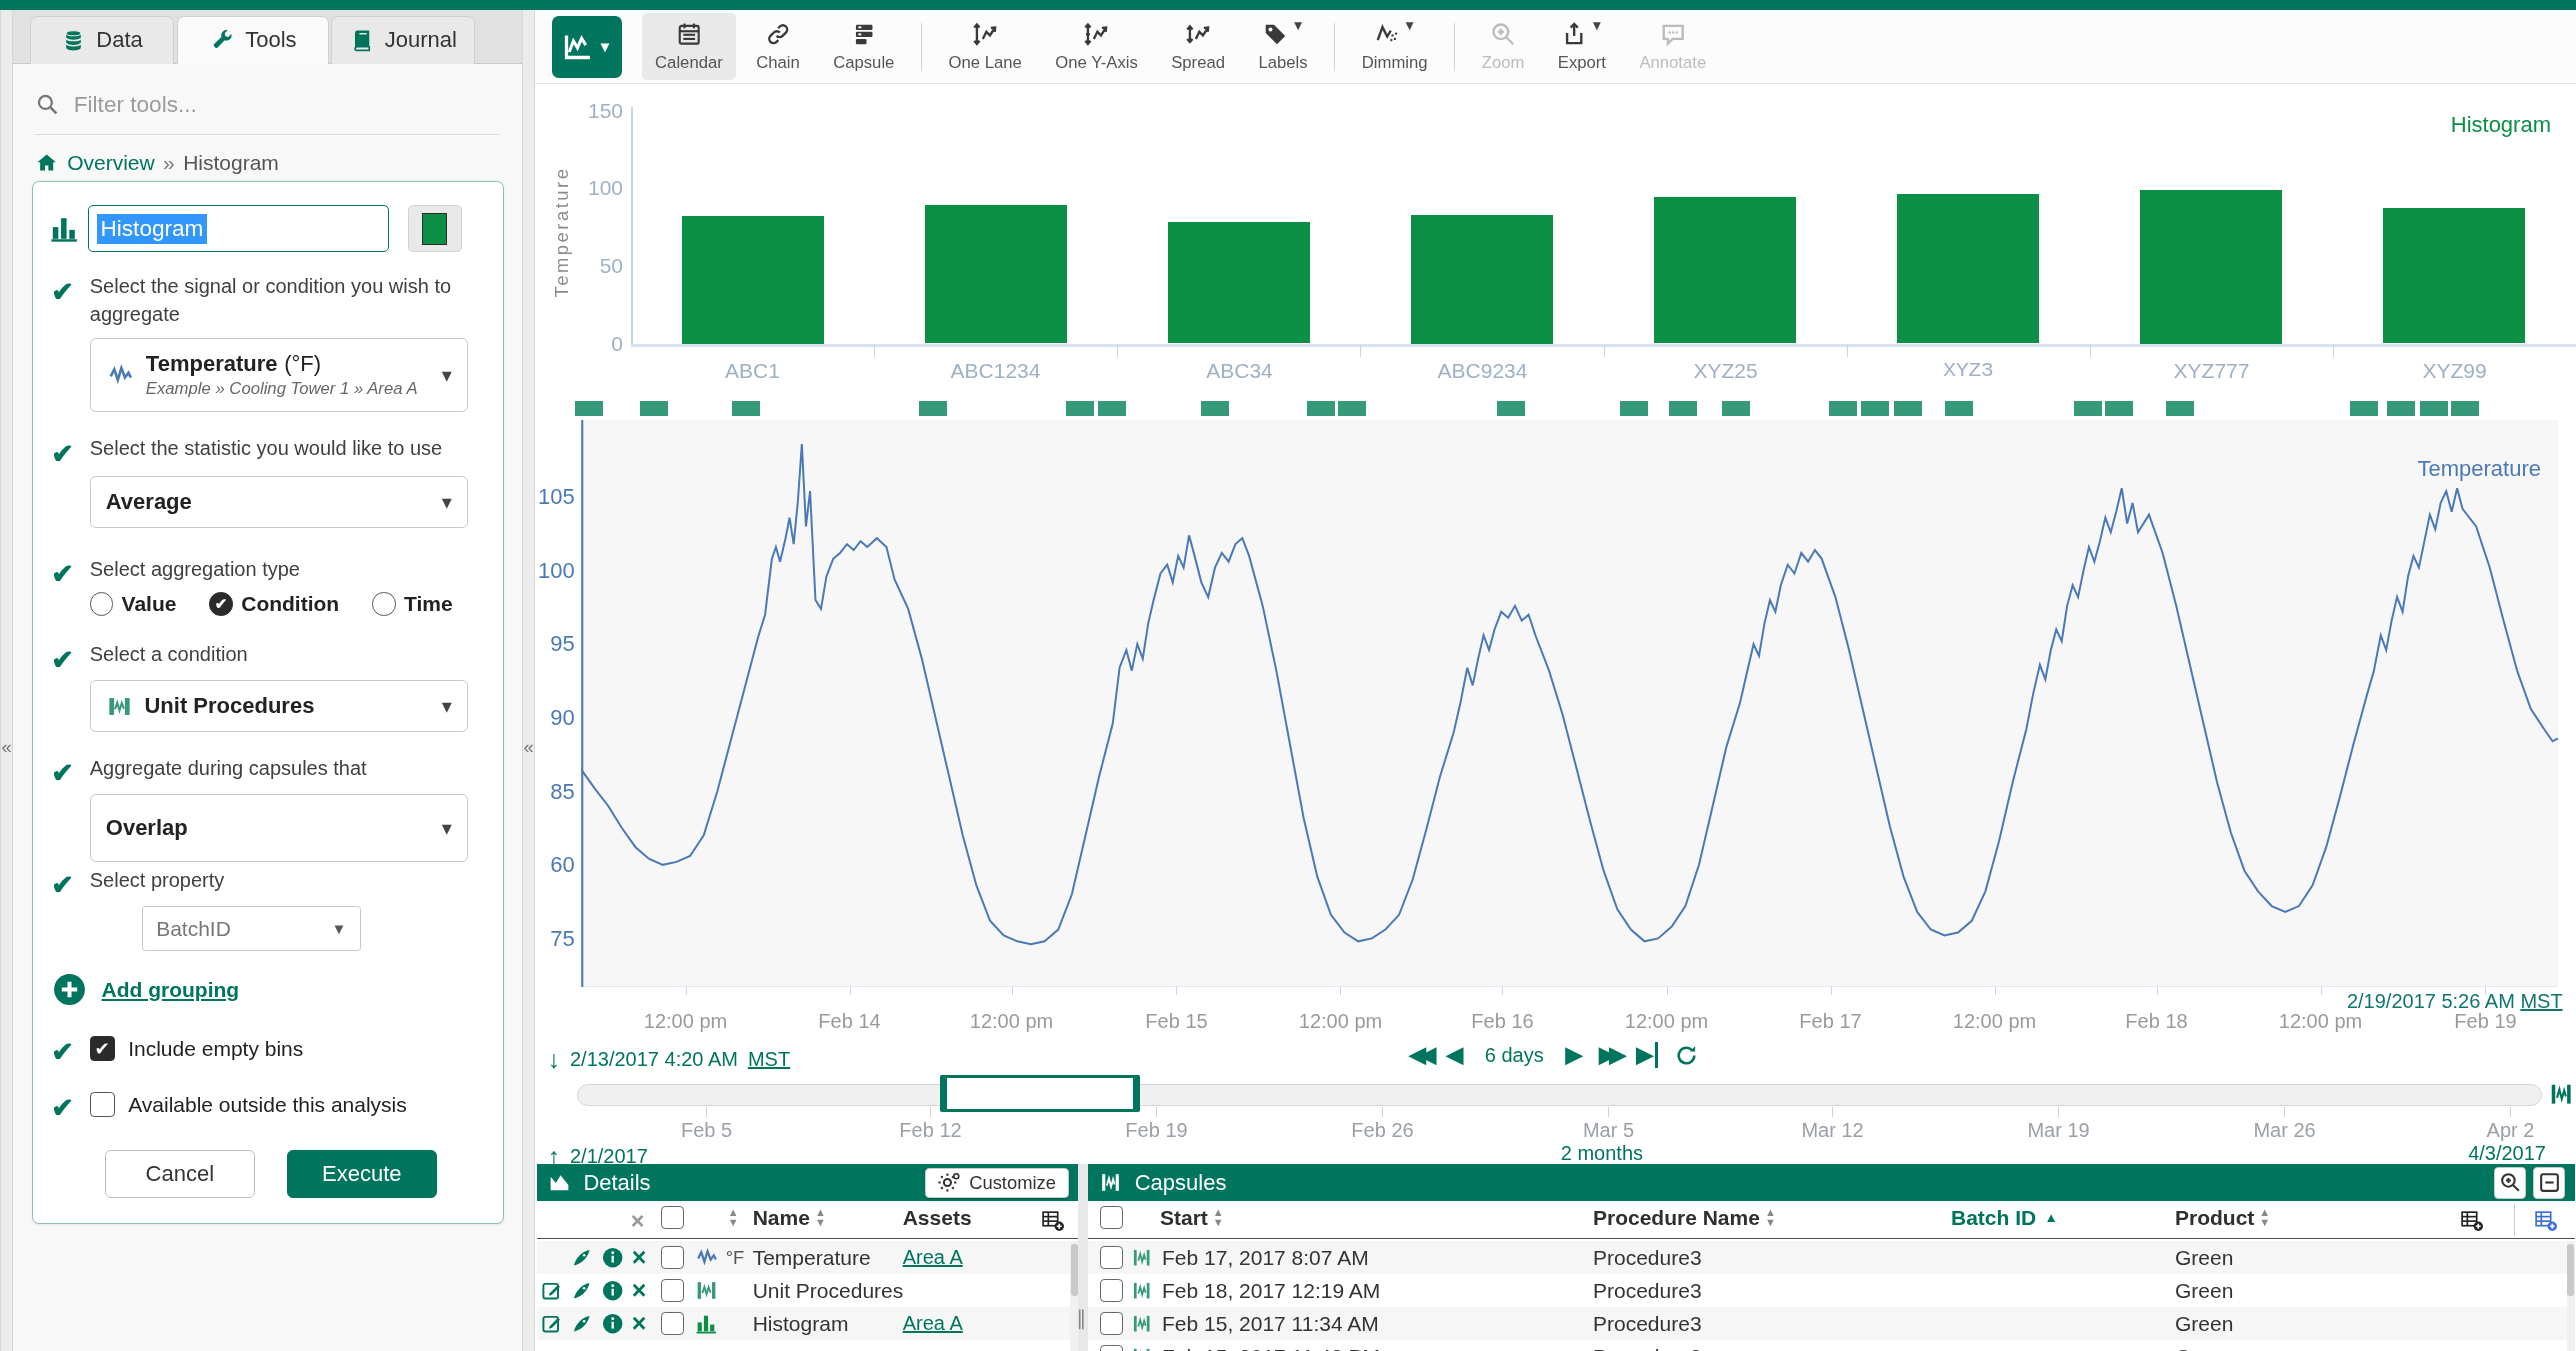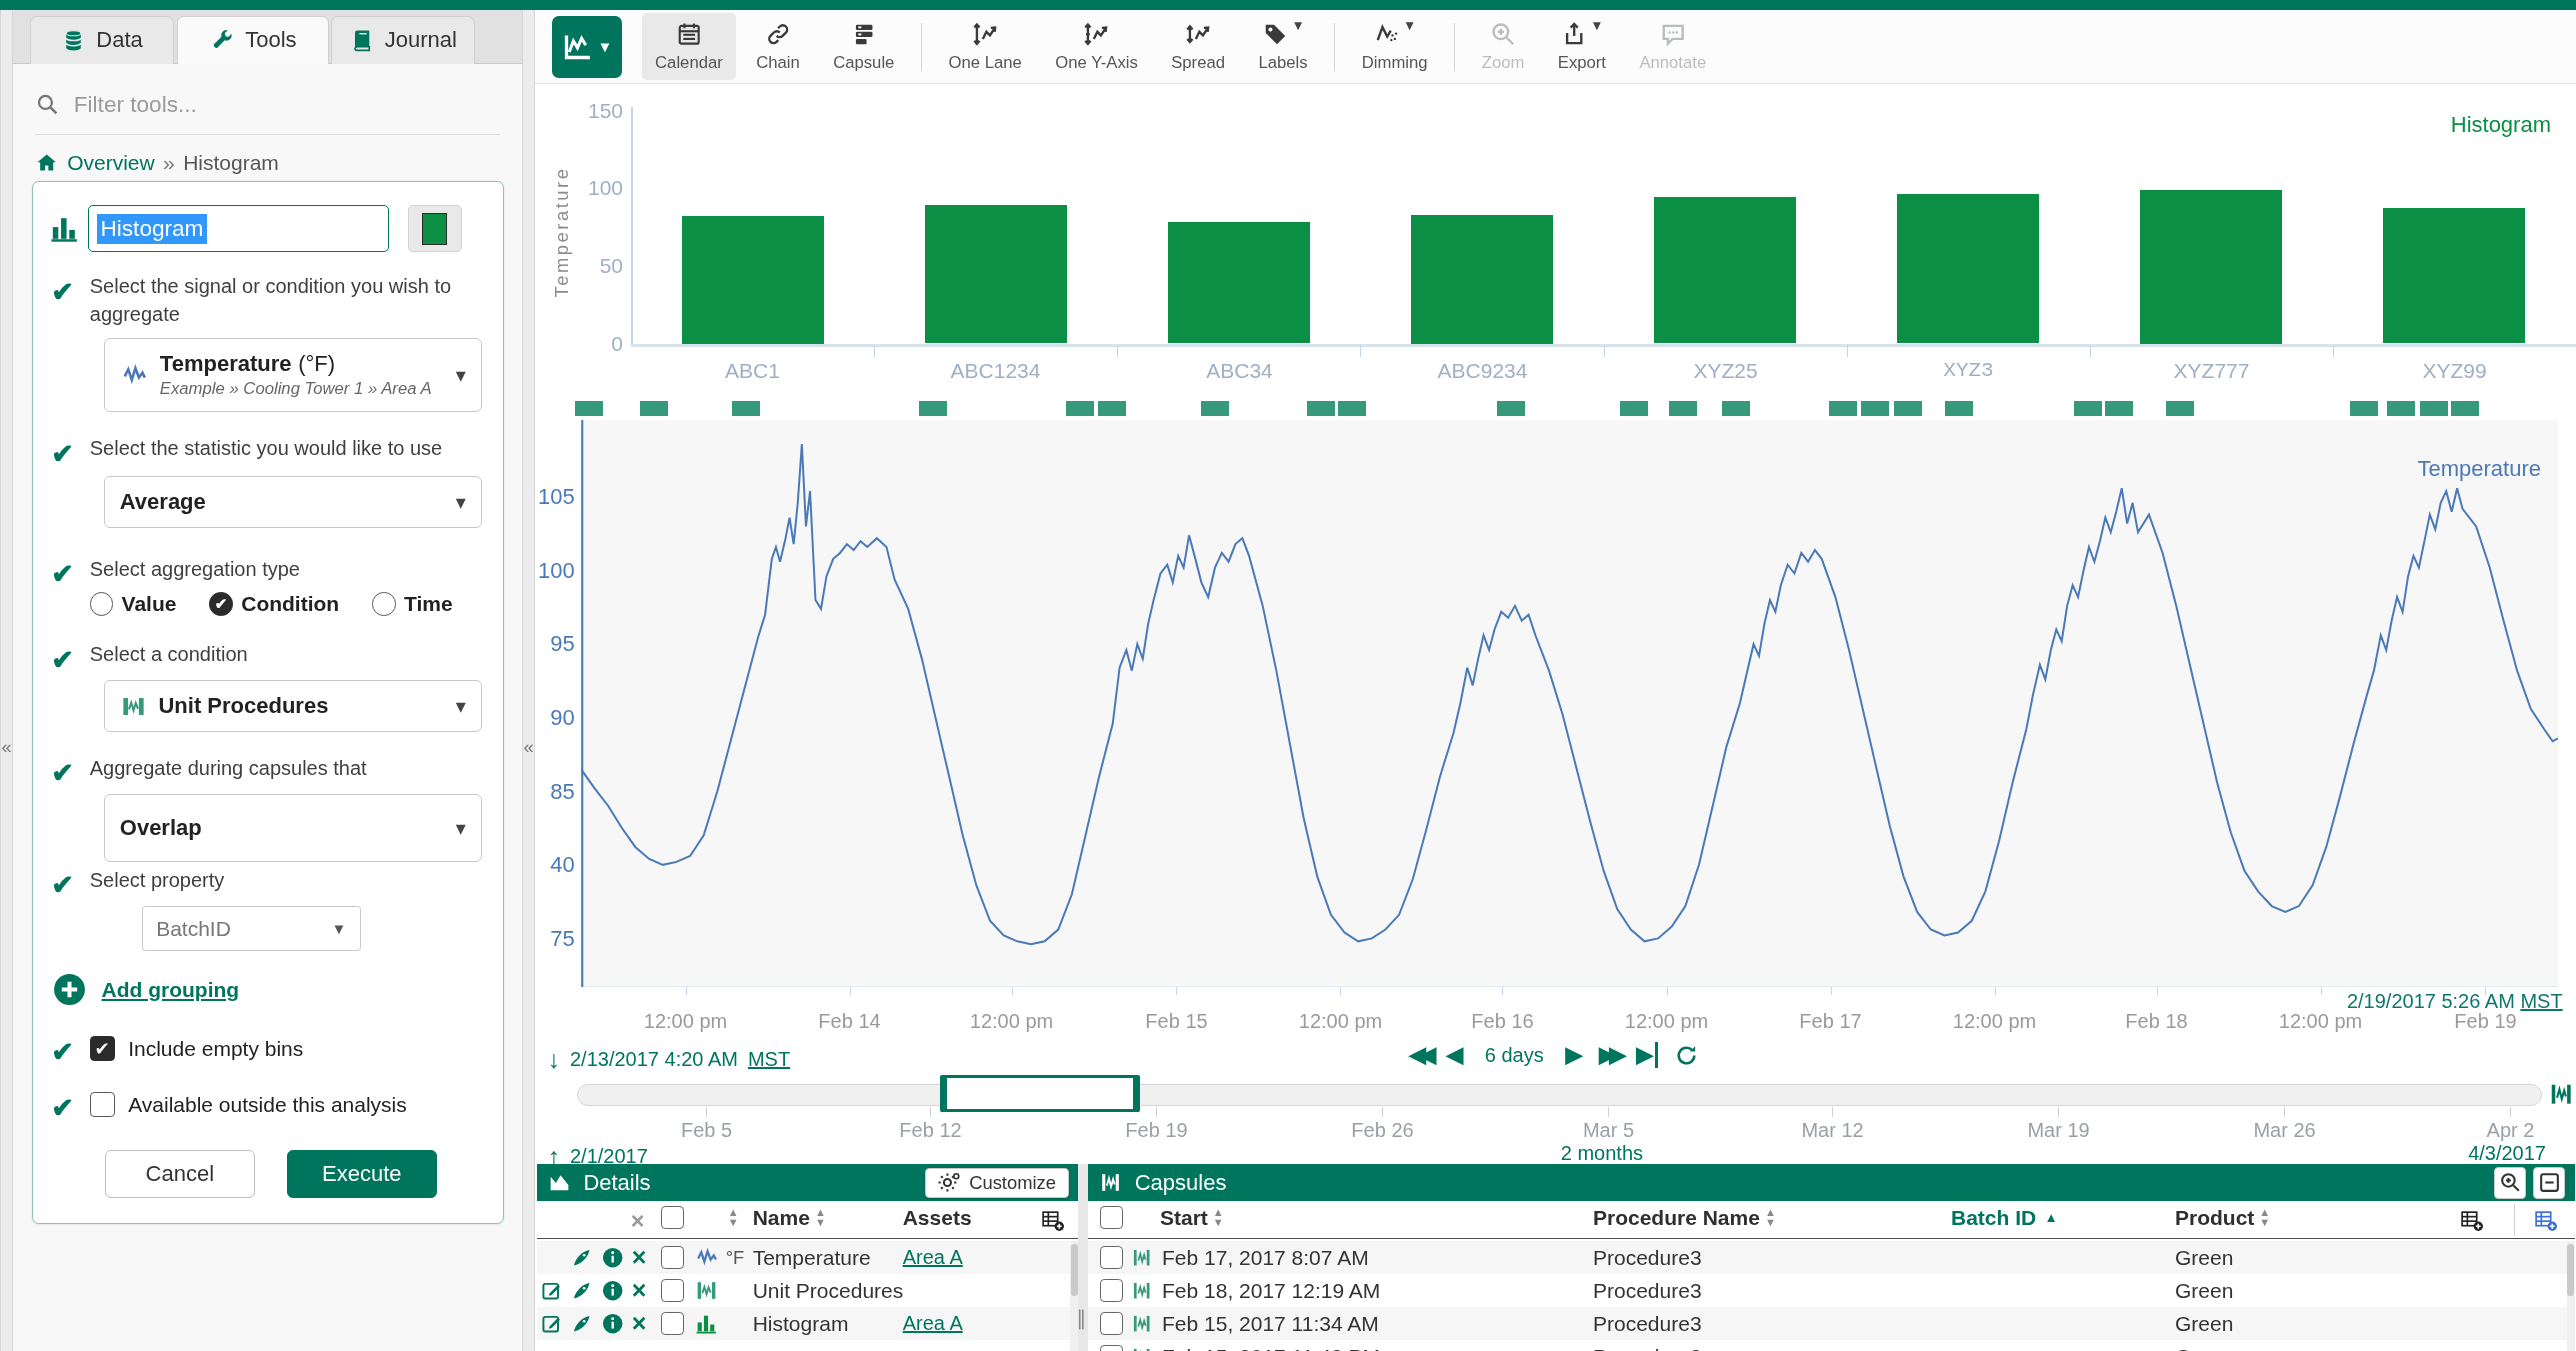--- a/index.html
+++ b/index.html
@@ -36,21 +36,21 @@
     font-size:21px}
   #breadcrumb .root{color:#00755e}
   #breadcrumb .sep{color:#777}
   #breadcrumb .cur{color:#555}
 
   
   #card{position:absolute;left:18.4px;top:117px;width:472px;height:1043px;background:#fff;
     border:0.8px solid #8fbfae;border-radius:6.7px;box-shadow:0 0.8px 2.5px rgba(0,0,0,.08)}
   .check{position:absolute;left:18.4px;width:30px;color:#00755e;font-size:27px;font-weight:bold}
   .steplabel{position:absolute;left:57px;width:368px;font-size:20px;color:#3f3f3f;line-height:1.4}
-  .dd{position:absolute;left:71px;width:378px;background:#fff;border:0.8px solid #c8c8c8;
+  .dd{position:absolute;left:57px;width:378px;background:#fff;border:0.8px solid #c8c8c8;
     border-radius:5.9px;display:flex;align-items:center;padding:12px 15px;cursor:pointer}
   .dd .caret{margin-left:auto;font-size:20px;color:#444}
   .dd .ddname{font-weight:bold;font-size:22px;color:#222}
   .dd .ddunit{font-size:22px;color:#222;margin-left:6.7px}
   .ddsub{font-size:16.7px;color:#666;font-style:italic;margin-top:1.7px}
   .radio{display:inline-flex;align-items:center;gap:8.4px;font-size:21px;font-weight:bold;color:#222}
   .rdot{width:23.4px;height:23.4px;border:1.7px solid #555;border-radius:50%;background:#fff}
   .rdot.on{background:#2b2b2b;border-color:#2b2b2b;color:#fff;font-size:15px;line-height:22px;
     text-align:center}
   .cbox{width:25px;height:25px;border:1.7px solid #555;border-radius:4.2px;background:#fff;
@@ -864,21 +864,21 @@
     <div class="hbar" style="left: 1848px; top: 198px; width: 142px; height: 135px; background: rgb(10, 143, 69);"></div>
     <div class="hcat" style="left: 1819px; top: 349px;">XYZ99</div>
     <div class="hctick" style="left: 339px; top: 335px;"></div>
     <div class="hctick" style="left: 582px; top: 335px;"></div>
     <div class="hctick" style="left: 825px; top: 335px;"></div>
     <div class="hctick" style="left: 1069px; top: 335px;"></div>
     <div class="hctick" style="left: 1312px; top: 335px;"></div>
     <div class="hctick" style="left: 1555px; top: 335px;"></div>
     <div class="hctick" style="left: 1798px; top: 335px;"></div>
     <div class="ttick" style="top: 915px;">75</div>
-    <div class="ttick" style="top: 841px;">40</div>
+    <div class="ttick" style="top: 841px;">60</div>
     <div class="ttick" style="top: 768px;">85</div>
     <div class="ttick" style="top: 694px;">90</div>
     <div class="ttick" style="top: 620px;">95</div>
     <div class="ttick" style="top: 547px;">100</div>
     <div class="ttick" style="top: 473px;">105</div>
     <div class="capsq" style="left: 40px;"></div>
     <div class="capsq" style="left: 105px;"></div>
     <div class="capsq" style="left: 197px;"></div>
     <div class="capsq" style="left: 384px;"></div>
     <div class="capsq" style="left: 531px;"></div>

